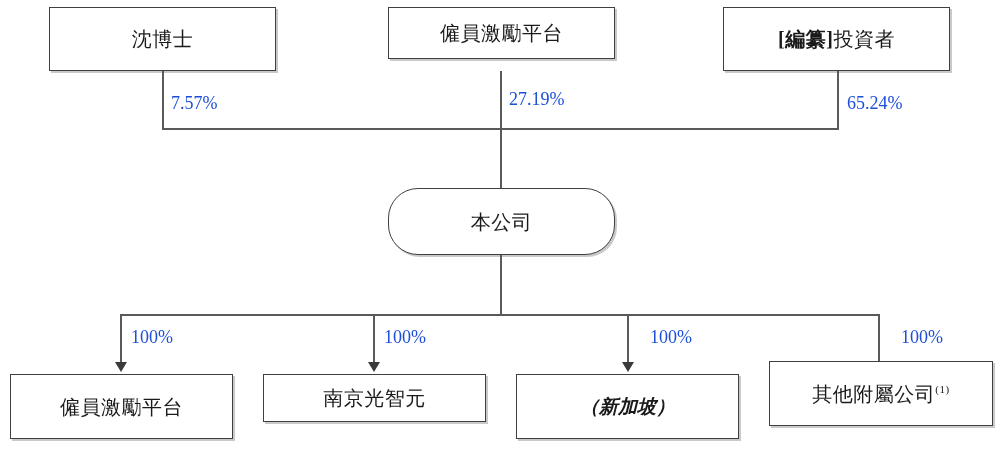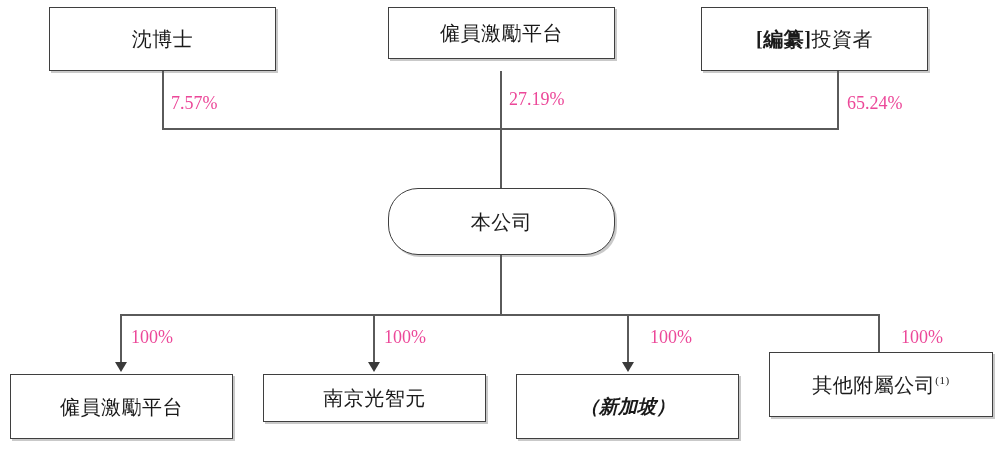--- a/index.html
+++ b/index.html
@@ -67,21 +67,21 @@
     font-size: 11px;
     vertical-align: super;
     line-height: 0;
   }
 
   
   .edge-label {
     position: absolute;
     font-size: 18px;
     white-space: nowrap;
-    color: #ec4899;
+    color: #1d4ed8;
   }
   .edge-label.right-align { text-align: left; }
 
   
   .arrow-head {
     position: absolute;
     width: 0;
     height: 0;
     border-left: 6px solid transparent;
     border-right: 6px solid transparent;
@@ -94,21 +94,21 @@
 <div id="chart-root">
 
   <div class="node" style="left:49px; top:7px; width:227px; height:64px;">
     <span class="label">沈博士</span>
   </div>
 
   <div class="node" style="left:388px; top:7px; width:227px; height:52px;">
     <span class="label">僱員激勵平台</span>
   </div>
 
-  <div class="node" style="left:701px; top:7px; width:227px; height:64px;">
+  <div class="node" style="left:723px; top:7px; width:227px; height:64px;">
     <span class="label bold-prefix"><b>[編纂]</b><span>投資者</span></span>
   </div>
 
   <div class="line v" style="left:162px; top:71px; height:59px;"></div>
 
   <div class="line v" style="left:500px; top:71px; height:59px;"></div>
 
   <div class="line v" style="left:837px; top:71px; height:59px;"></div>
 
   <div class="line h" style="left:162px; top:128px; width:677px;"></div>
@@ -149,17 +149,17 @@
   </div>
 
   <div class="node" style="left:263px; top:374px; width:223px; height:48px;">
     <span class="label">南京光智元</span>
   </div>
 
   <div class="node" style="left:516px; top:374px; width:223px; height:65px;">
     <span class="sublabel">（新加坡）</span>
   </div>
 
-  <div class="node" style="left:769px; top:352px; width:224px; height:65px;">
+  <div class="node" style="left:769px; top:361px; width:224px; height:65px;">
     <span class="label"><span>其他附屬公司</span><sup class="footnote-ref">(1)</sup></span>
   </div>
 
 </div>
 
 </body></html>

